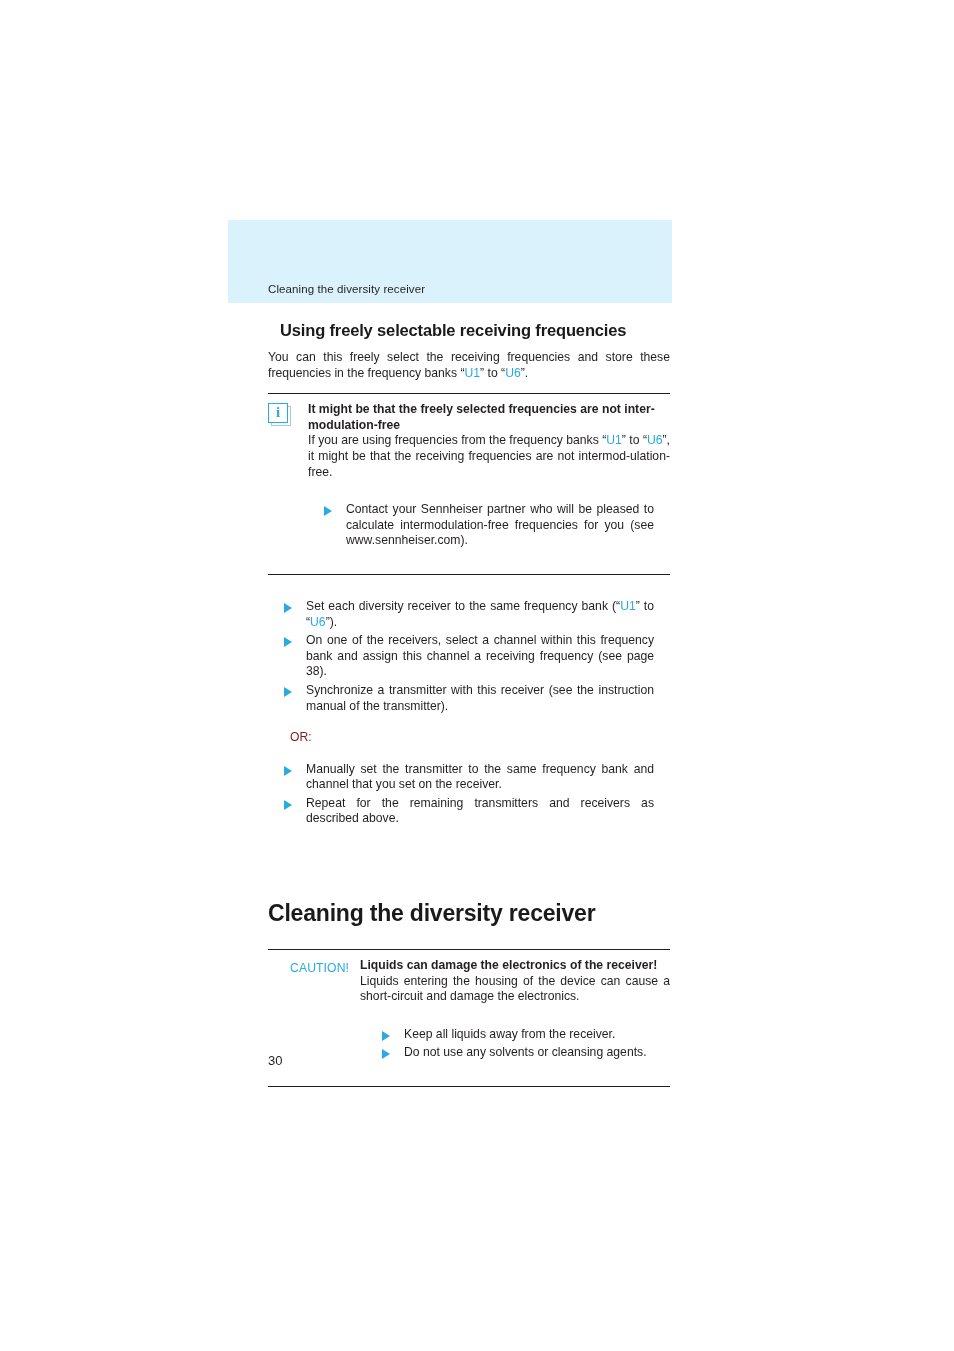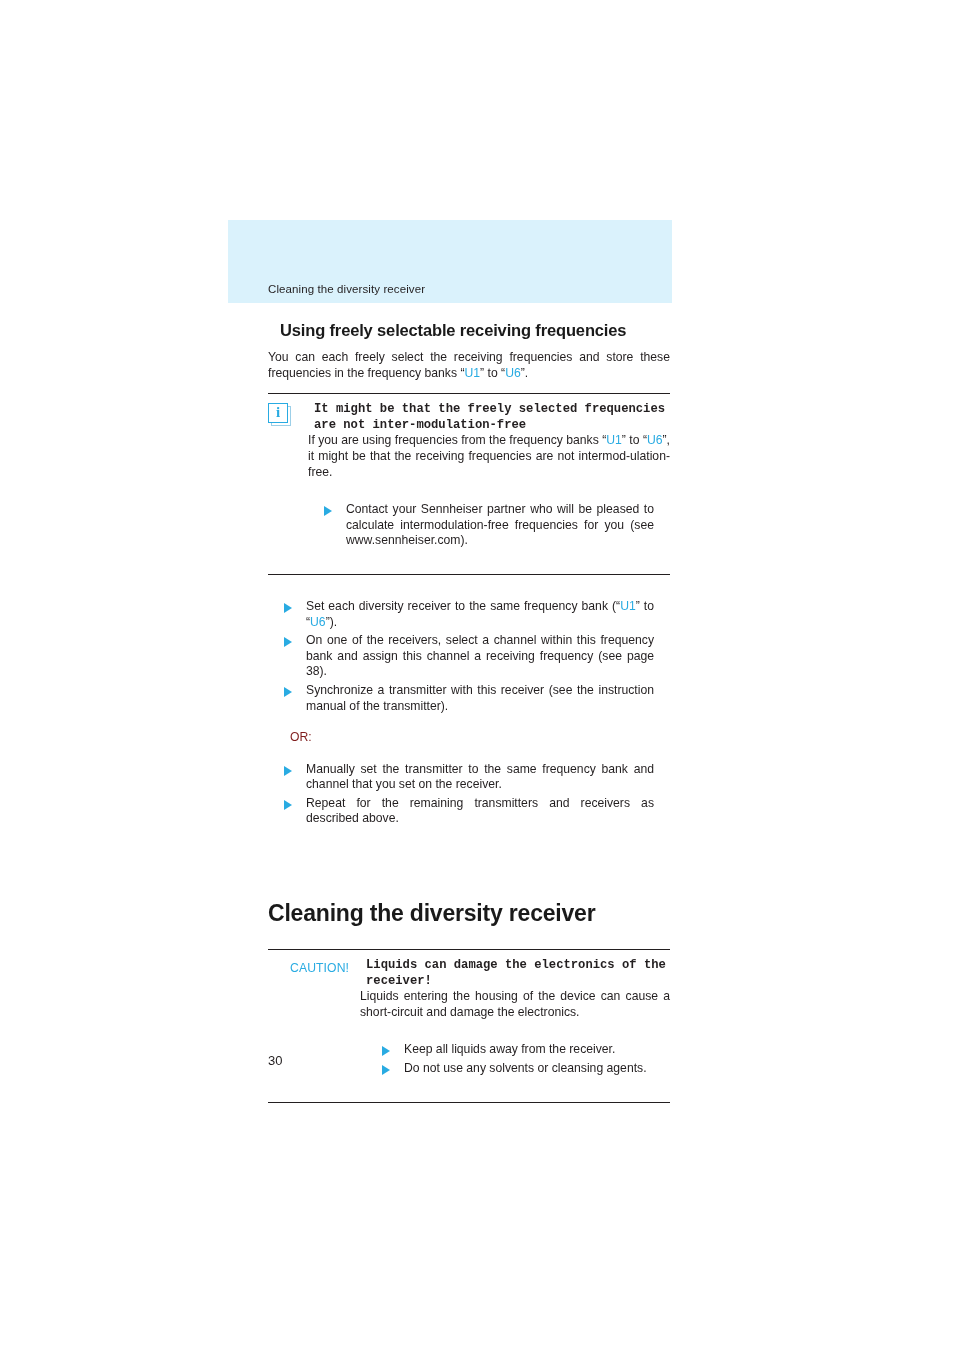--- a/index.html
+++ b/index.html
@@ -154,24 +154,23 @@
     flex: 0 0 92px;
     text-align: left;
     padding-left: 22px;
     box-sizing: border-box;
   }
 
   .note-title {
     font-size: 12.2px;
     line-height: 15.6px;
     font-weight: bold;
-    margin: 0 0 0 6px;
+    margin: 0 0 0 0;
     text-align: left;
     color: #231f20;
-    font-family: Liberation Mono, monospace;
   }
 
   
   ul.tri-list {
     list-style: none;
     margin: 16px;
     padding: 0;
   }
   ul.tri-list > li {
     position: relative;
@@ -223,21 +222,21 @@
 <div class="page">
 
   <div class="header-band">
     <div class="header-band-text">Cleaning the diversity receiver</div>
   </div>
 
   <div class="content">
 
     <h2 class="sub-heading">Using freely selectable receiving frequencies</h2>
 
-    <p class="body"><span>You can each freely select the receiving frequencies and store these frequencies in the frequency banks “</span><span class="blue">U1</span><span>” to “</span><span class="blue">U6</span><span>”.</span></p>
+    <p class="body"><span>You can this freely select the receiving frequencies and store these frequencies in the frequency banks “</span><span class="blue">U1</span><span>” to “</span><span class="blue">U6</span><span>”.</span></p>
 
     <div class="sp-12"></div>
 
     <hr class="rule">
     <div class="note-box">
       <div class="note-inner">
         <div class="note-icon-cell">
           <div class="info-icon">
             <div class="shadow"></div>
             <div class="front"></div>

